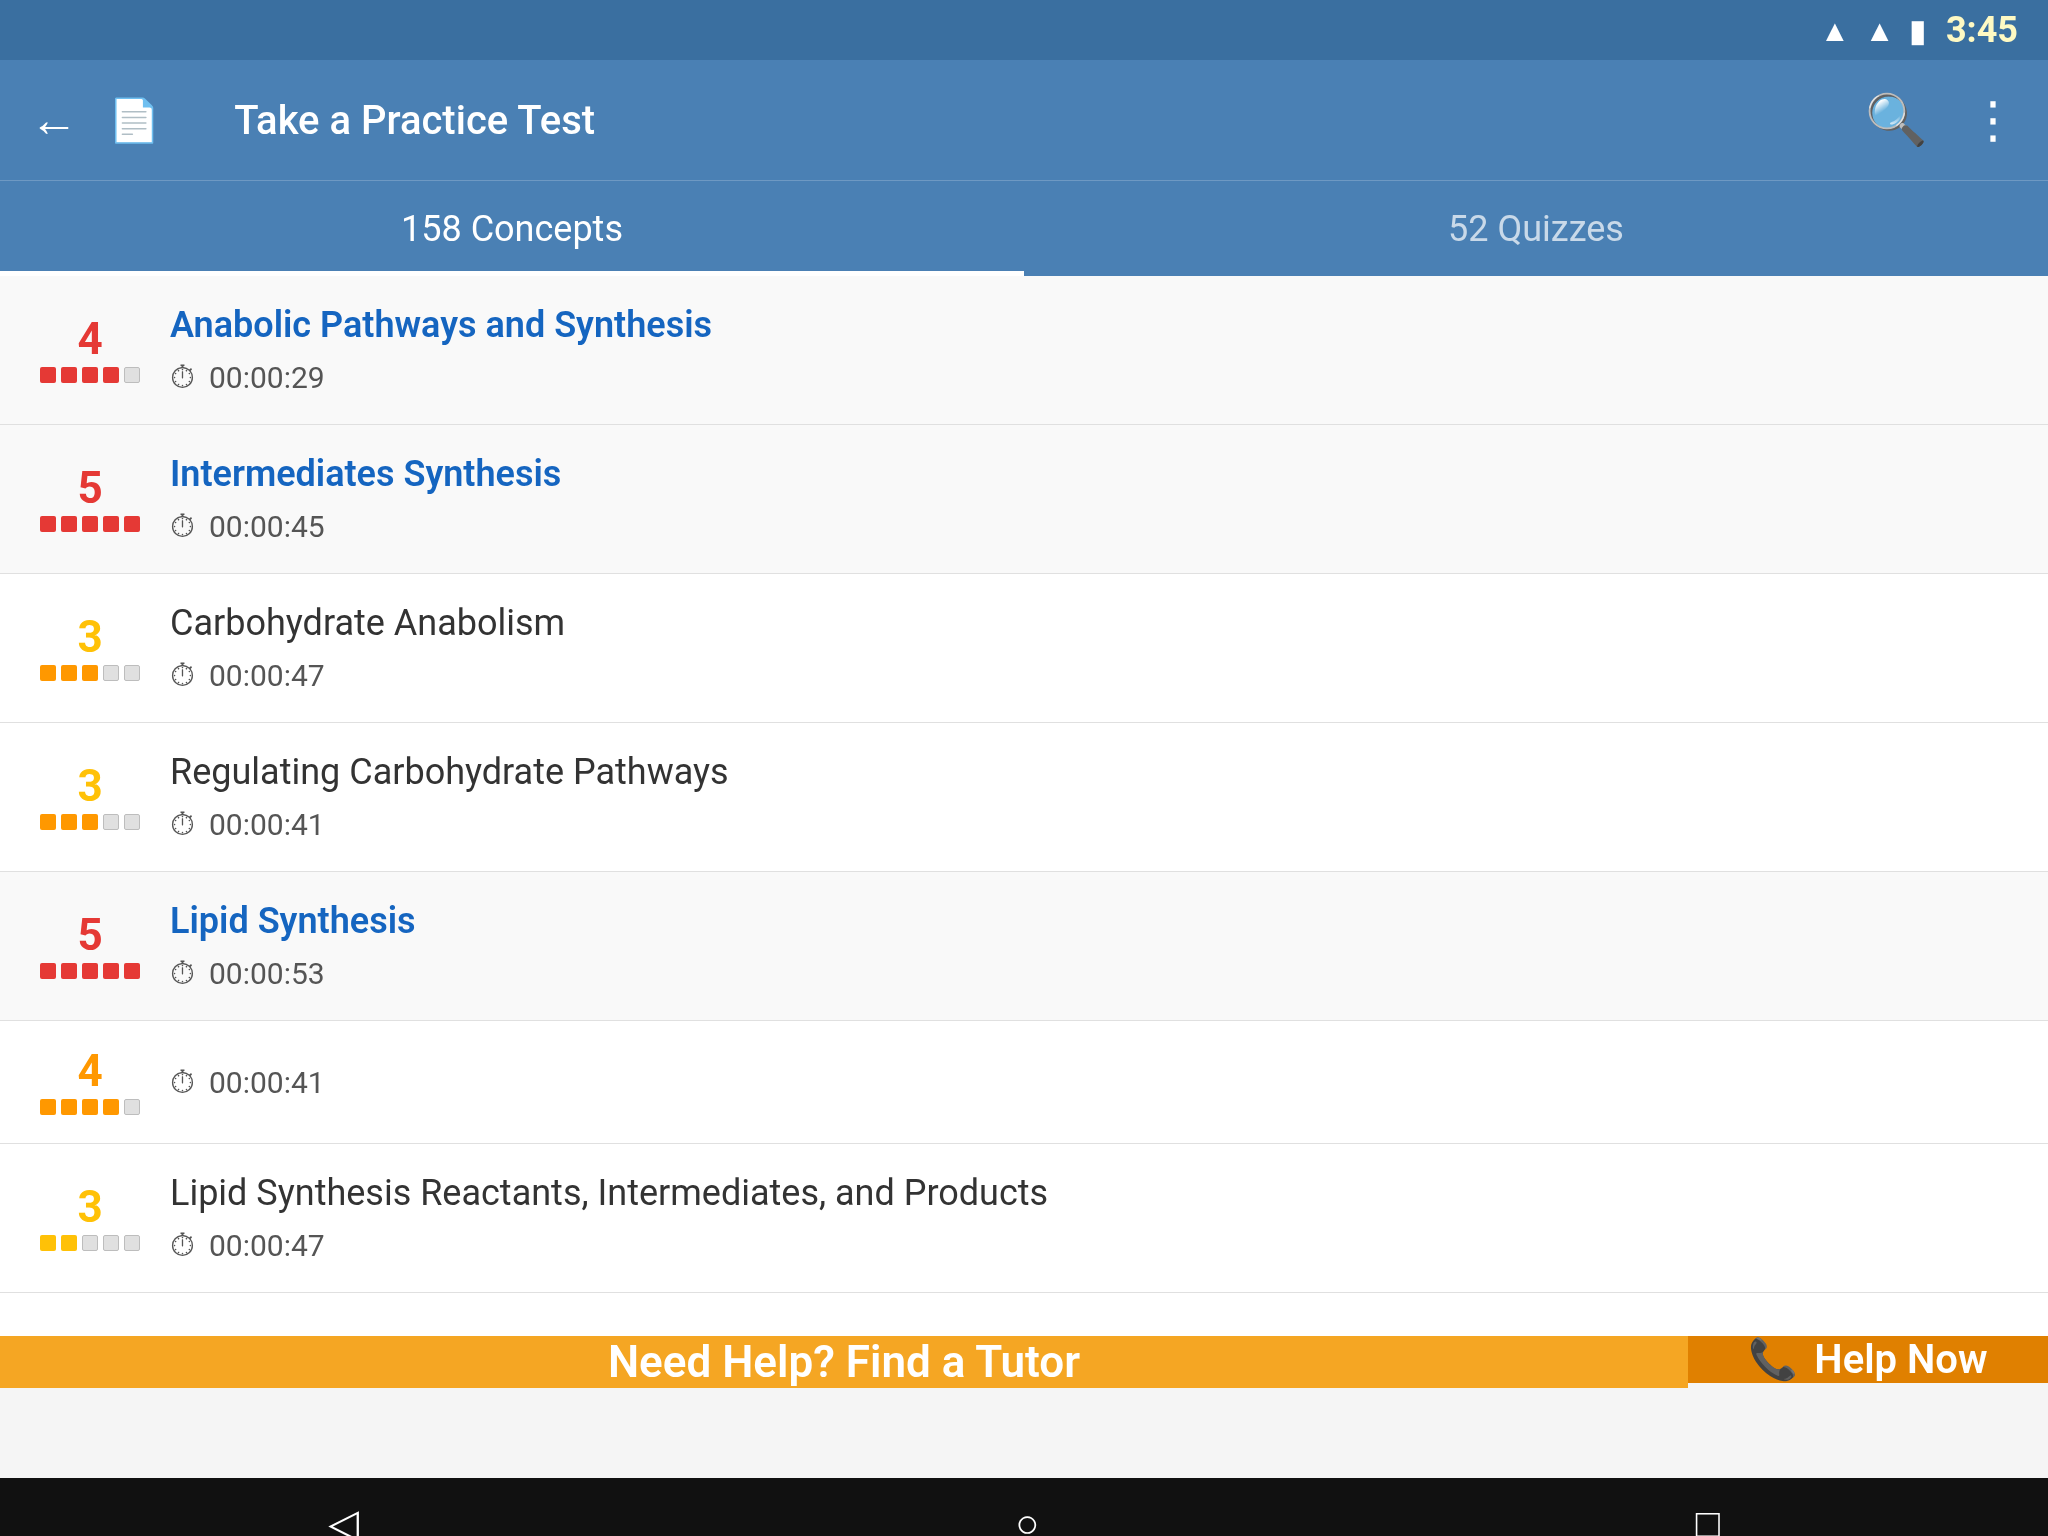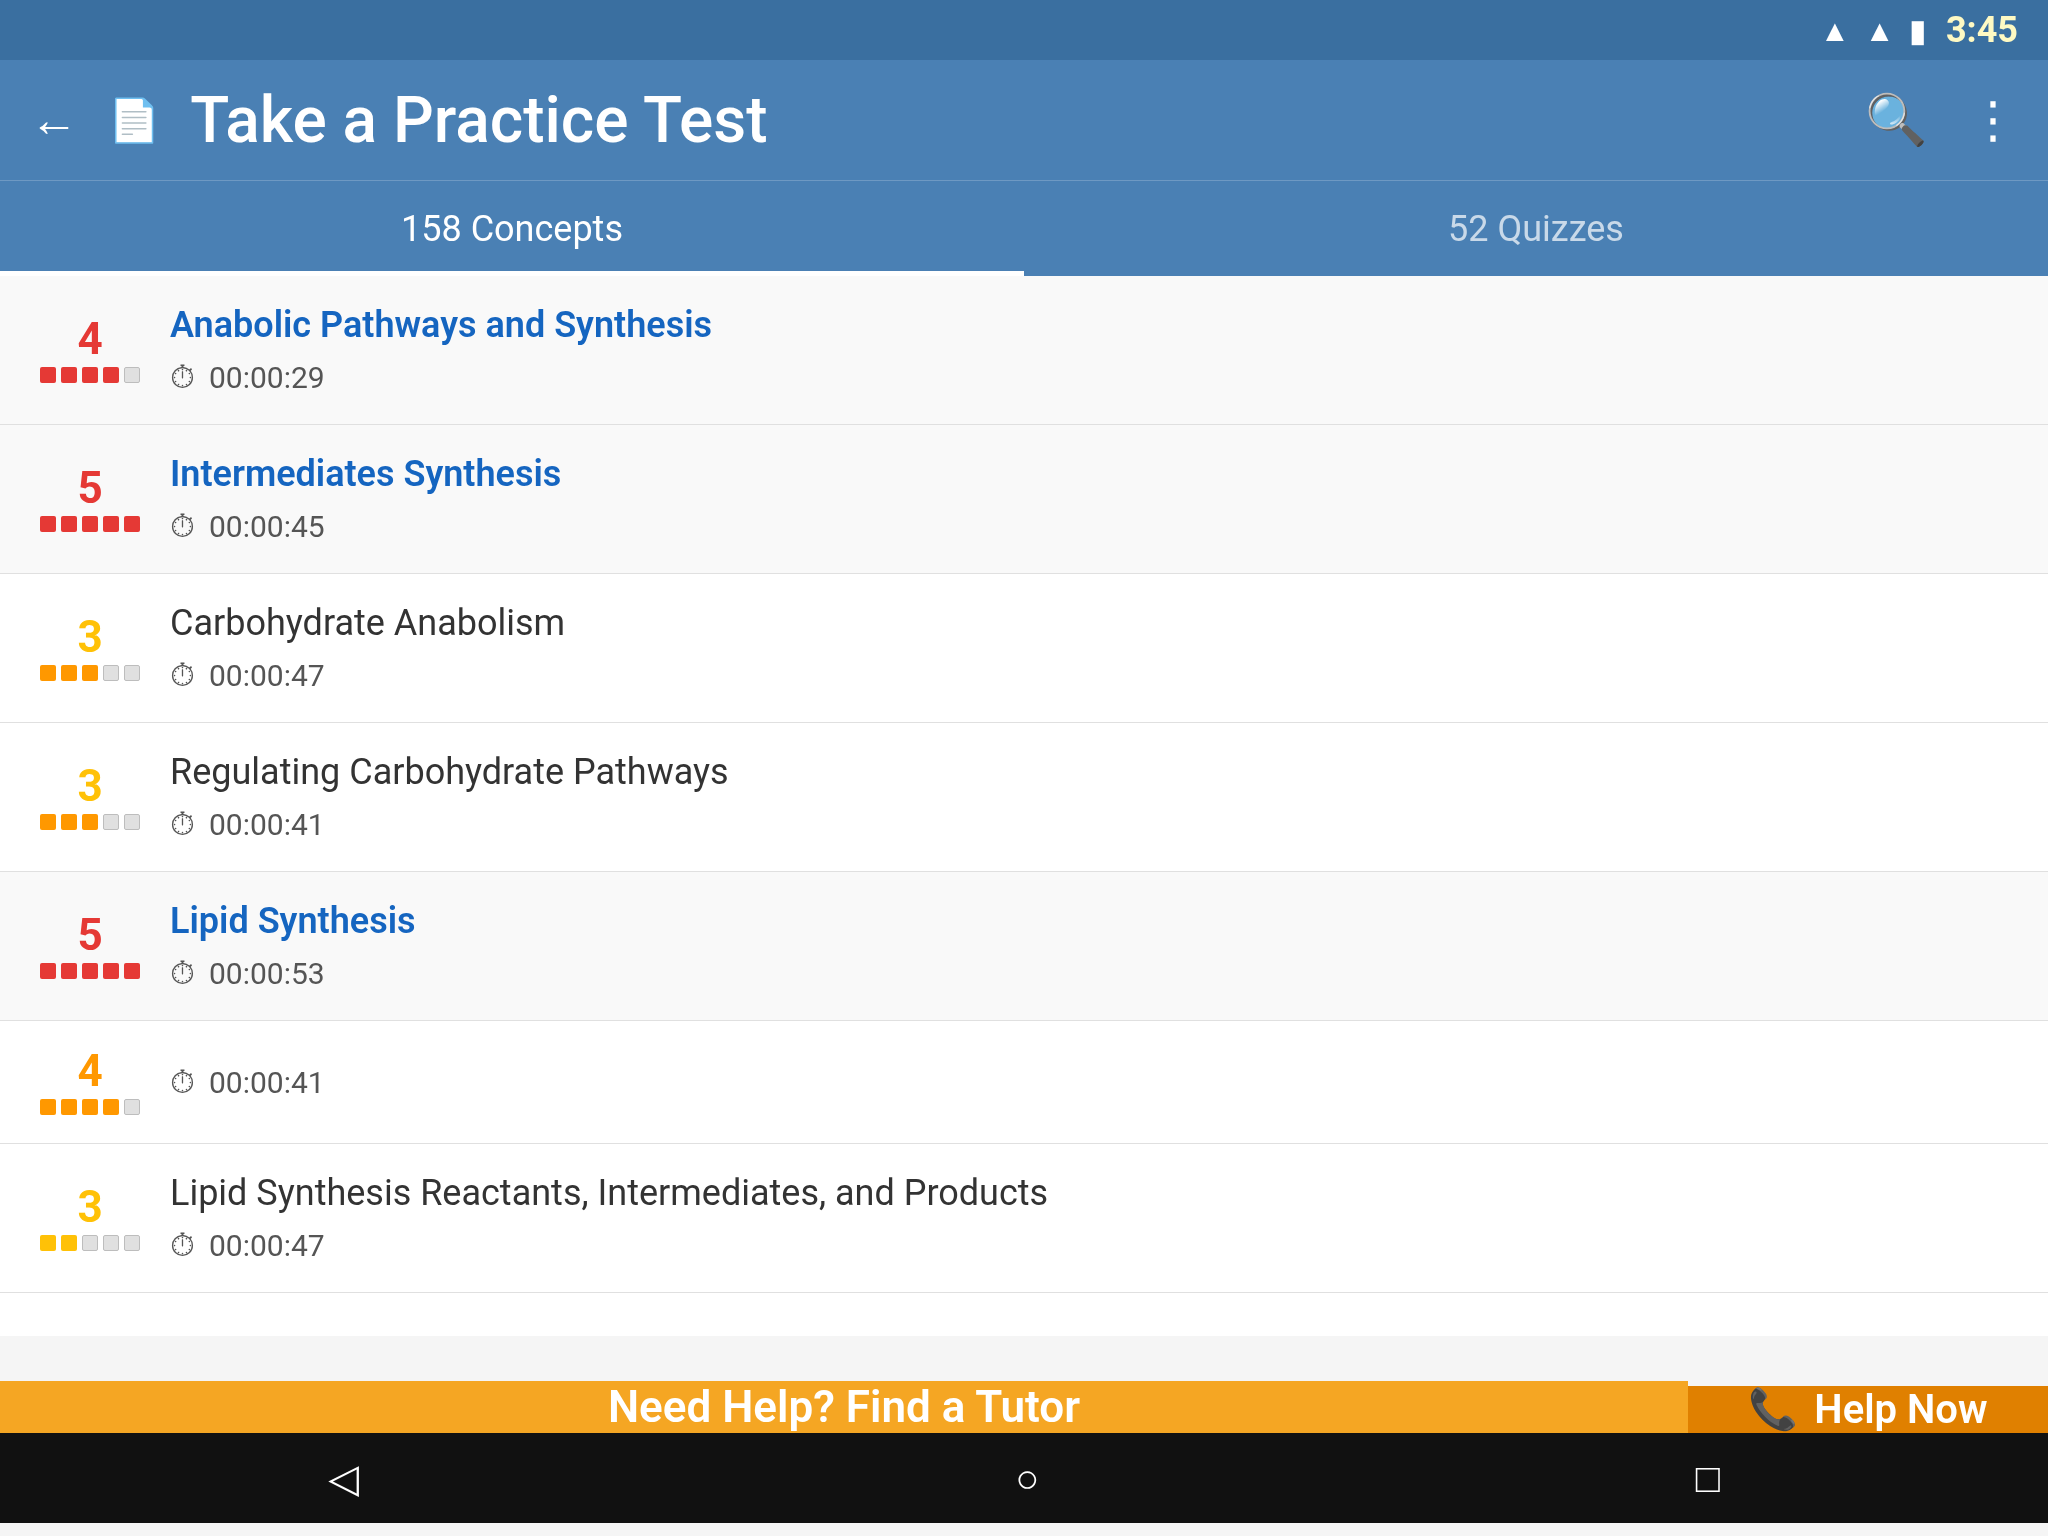--- a/index.html
+++ b/index.html
@@ -48,22 +48,23 @@
       font-size: 48px;
       cursor: pointer;
       line-height: 1;
     }
     .header-icon {
       color: white;
       font-size: 42px;
     }
     .header-title {
       color: white;
-      font-size: 64px;
+      font-size: 40px;
       font-weight: 500;
+      margin-left: 44px;
     }
     .header-right {
       display: flex;
       align-items: center;
       gap: 40px;
     }
     .search-icon, .more-icon {
       color: white;
       font-size: 50px;
       cursor: pointer;
@@ -167,23 +168,23 @@
       color: #555;
       font-size: 30px;
     }
     .clock-icon {
       font-size: 32px;
       color: #555;
     }
 
     
     .tutor-banner {
-      height: 97px;
-      display: flex;
-      align-items: flex-end;
+      height: 142px;
+      display: flex;
+      align-items: flex-start;
     }
     .tutor-text {
       flex: 1;
       background: #f5a623;
       display: flex;
       align-items: center;
       justify-content: center;
       font-size: 44px;
       font-weight: 600;
       color: white;

